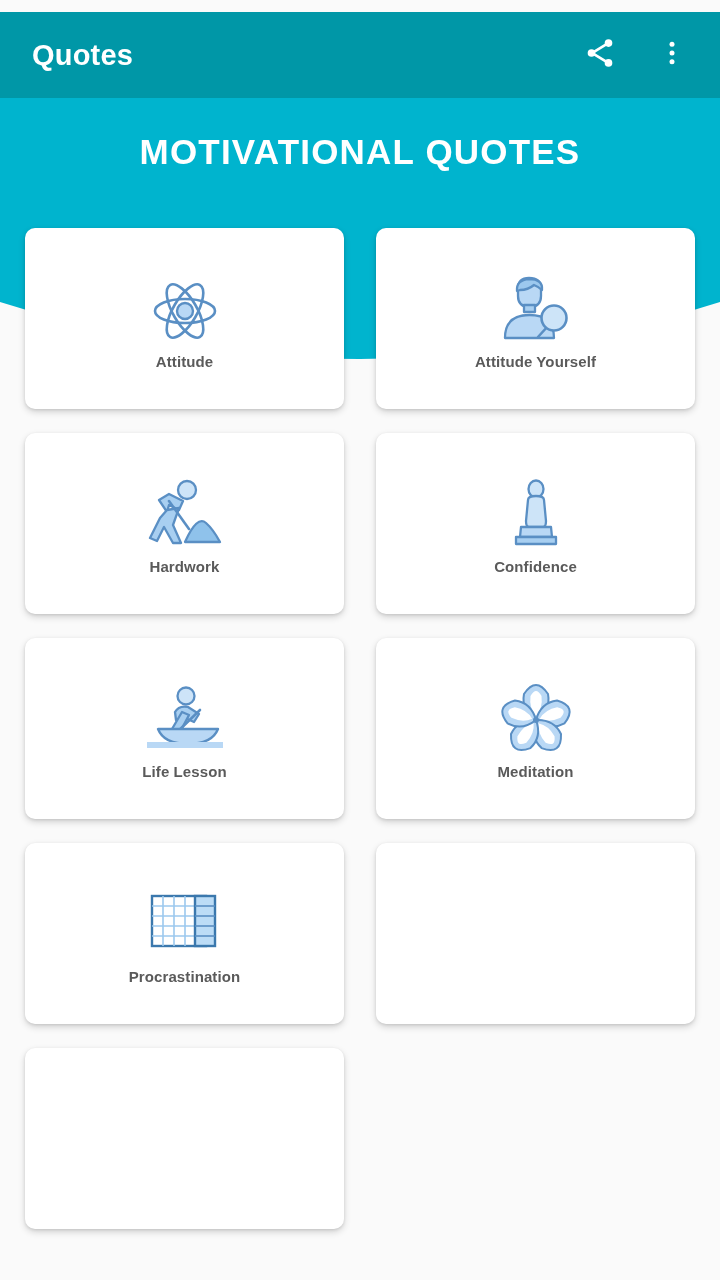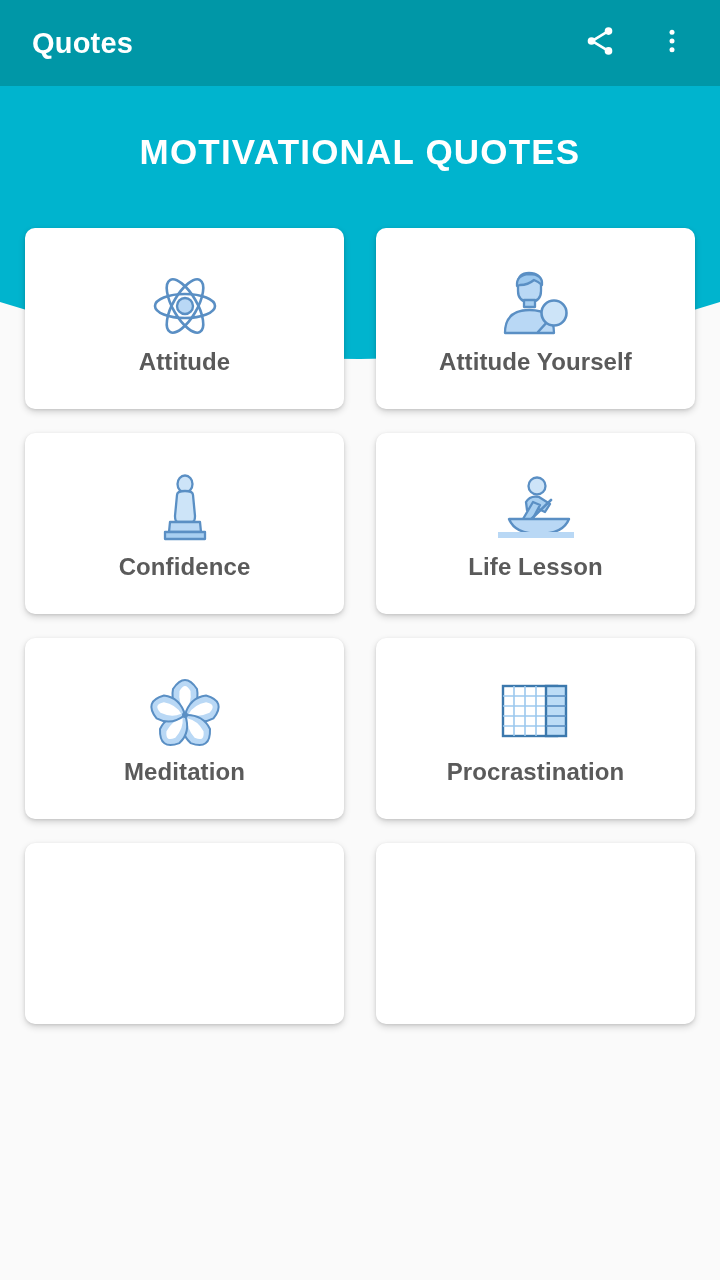--- a/index.html
+++ b/index.html
@@ -6,21 +6,21 @@
   html, body {
     width:720px; height:1280px;
     background:#ffffff;
     font-family:"Liberation Sans", sans-serif;
     overflow:hidden;
   }
   #app { position:relative; width:720px; height:1280px; background:#fafafa; overflow:hidden; }
 
   
   .appbar{
-    position:absolute; top:0; left:0; width:720px; height:86px;
+    position:absolute; top:12px; left:0; width:720px; height:86px;
     background:#0097a7; display:flex; align-items:center; z-index:30;
   }
   .appbar-title{
     color:#ffffff; font-size:29px; font-weight:bold; margin-left:32px;
     letter-spacing:.2px; line-height:1;
   }
   .appbar-actions{ margin-left:auto; display:flex; align-items:center; }
   .icon-btn{
     width:72px; height:72px; display:flex; align-items:center; justify-content:center;
   }
@@ -46,21 +46,21 @@
   }
   .card{
     position:relative;
     background:#ffffff; border-radius:10px; height:181px;
     box-shadow:0 3px 7px rgba(0,0,0,.16), 0 1px 3px rgba(0,0,0,.10);
     display:flex; flex-direction:column; align-items:center; justify-content:center;
   }
   .card-icon{ height:78px; display:flex; align-items:flex-end; justify-content:center; }
   .card-icon svg{ display:block; }
   .card-label{
-    margin-top:10px; font-size:24px; font-weight:bold; color:#5a5a5a;
+    margin-top:10px; font-size:15px; font-weight:bold; color:#5a5a5a;
     text-align:center; line-height:1.1; letter-spacing:.1px;
   }
 </style>
 </head>
 <body>
 
 <div id="app">
 
   <div class="appbar">
     <div class="appbar-title">Quotes</div>
@@ -127,20 +127,34 @@
           <g stroke="#5a8fc4" stroke-width="2.6" fill="none" stroke-linecap="round">
             <line x1="50" y1="52" x2="40" y2="63"></line>
           </g>
           <circle cx="56" cy="44" r="12.5" fill="#cde4f8" stroke="#5a8fc4" stroke-width="2.6"></circle>
         </svg>
       </div>
       <div class="card-label">Attitude Yourself</div>
     </div>
 
 
+    <div class="card">
+      <div class="card-icon">
+        <svg width="80" height="70" viewBox="0 0 80 70">
+          <circle cx="42" cy="11" r="9" fill="#cde4f8" stroke="#5a8fc4" stroke-width="2.3"></circle>
+          <g stroke="#5a8fc4" stroke-width="2.3" fill="#a8cff1" stroke-linejoin="round" stroke-linecap="round">
+            <path d="M14 21 L24 15 L38 22 L34 31 L24 26 L22 33 Z"></path>
+            <path d="M22 31 L34 29 L28 46 L36 64 L28 64 L19 48 L12 62 L5 59 L15 39 Z"></path>
+          </g>
+          <line x1="24" y1="22" x2="44" y2="50" stroke="#5a8fc4" stroke-width="2.6" stroke-linecap="round"></line>
+          <path d="M40 63 Q52 36 61 44 Q68 50 75 63 Z" fill="#8fc2eb" stroke="#5a8fc4" stroke-width="2.3" stroke-linejoin="round"></path>
+        </svg>
+      </div>
+      <div class="card-label">Hardwork</div>
+    </div>
 
     <div class="card">
       <div class="card-icon">
         <svg width="62" height="70" viewBox="0 0 62 70">
           <g stroke="#5a8fc4" stroke-width="2.3" fill="#cde4f8" stroke-linejoin="round">
             <ellipse cx="31" cy="10" rx="7.5" ry="8.5"></ellipse>
             <path d="M23 21 Q23 17 31 17 Q39 17 39 21 L41 42 Q41 48 38 48 L24 48 Q21 48 21 42 Z"></path>
             <path d="M16 48 L46 48 L47 58 L15 58 Z" fill="#b9d8f5"></path>
             <path d="M11 58 L51 58 L51 65 L11 65 Z" fill="#a8cff1"></path>
           </g>

